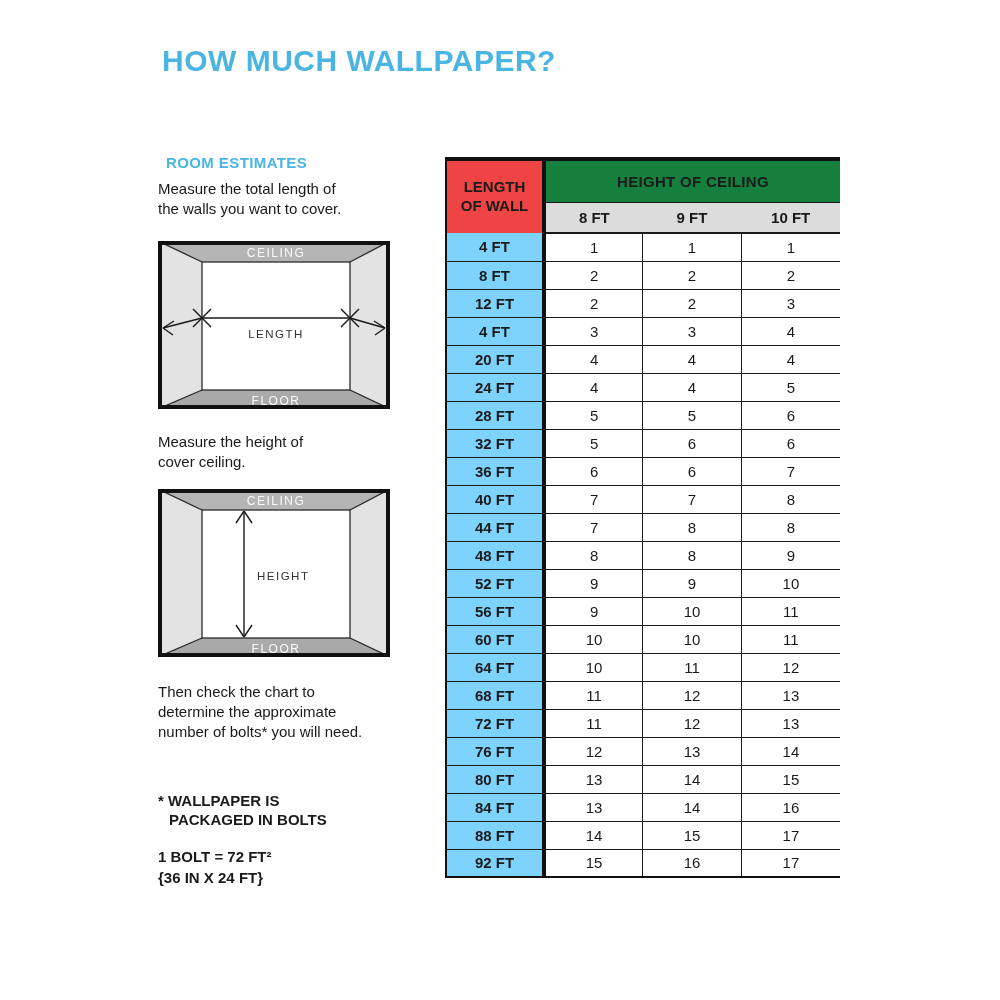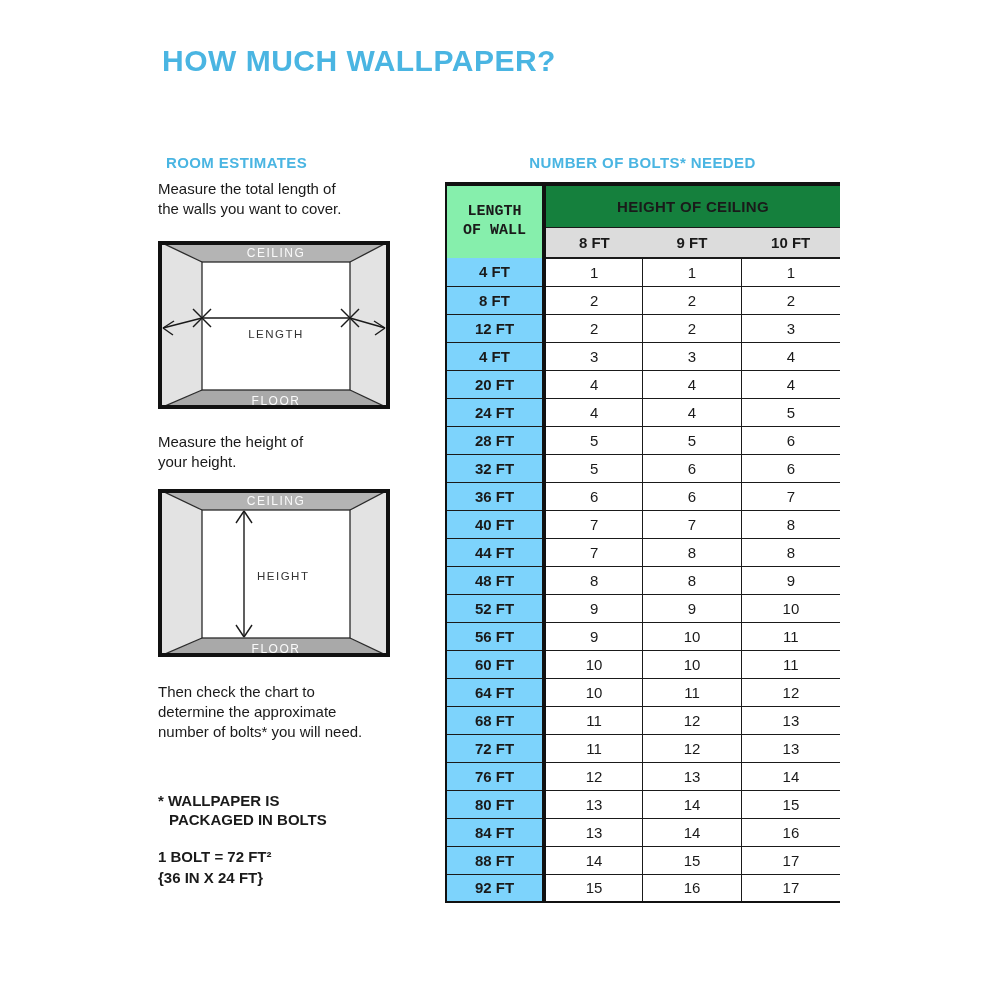--- a/index.html
+++ b/index.html
@@ -80,26 +80,25 @@
   }
   .bolts-table th, .bolts-table td {
     font-size: 15px;
     text-align: center;
     vertical-align: middle;
     padding: 0;
     color: #1a1a1a;
   }
   .bolts-table .rowhead {
     width: 98px;
-    background: #86efac;
+    background: #ef4444;
     font-weight: bold;
     line-height: 1.25;
     border-right: 4px solid #111;
     padding: 0 8px;
-    font-family: Liberation Mono, monospace;
   }
   .bolts-table .colgroup {
     height: 43px;
     background: #15803d;
     font-weight: bold;
     letter-spacing: 0.3px;
     border-bottom: 1.5px solid #1a1a1a;
   }
   .bolts-table .subhead th {
     height: 31px;
@@ -166,21 +165,21 @@
         <line x1="183" y1="68" x2="201" y2="86"></line>
         <line x1="183" y1="86" x2="201" y2="68"></line>
       </g>
       <text x="118" y="16" text-anchor="middle" class="wall-label">CEILING</text>
       <text x="118" y="164" text-anchor="middle" class="wall-label">FLOOR</text>
       <text x="118" y="97" text-anchor="middle" class="measure-label">LENGTH</text>
       <rect x="2" y="2" width="228" height="164" fill="none" stroke="#111111" stroke-width="4"></rect>
     </svg>
 
     <p class="step step-2">Measure the height of
-your height.</p>
+cover ceiling.</p>
 
     <svg class="diagram diagram-2" width="232" height="168" viewBox="0 0 232 168">
       <rect x="0" y="0" width="232" height="168" fill="#ffffff"></rect>
       <polygon points="0,0 232,0 192,21 44,21" fill="#b4b4b4"></polygon>
       <polygon points="0,168 44,149 192,149 232,168" fill="#a9a9a9"></polygon>
       <polygon points="0,0 44,21 44,149 0,168" fill="#e3e3e3"></polygon>
       <polygon points="232,0 192,21 192,149 232,168" fill="#e3e3e3"></polygon>
       <rect x="44" y="21" width="148" height="128" fill="#ffffff" stroke="#2a2a2a" stroke-width="1.3"></rect>
       <g stroke="#2a2a2a" stroke-width="1.3">
         <line x1="0" y1="0" x2="44" y2="21"></line>
@@ -206,21 +205,20 @@
 number of bolts* you will need.</p>
 
     <p class="footnote"><span class="footnote-line1">* WALLPAPER IS</span><br>
       <span class="footnote-line2">PACKAGED IN BOLTS</span></p>
 
     <p class="bolt-info"><span>1 BOLT = 72 FT²</span><br>
       <span>{36 IN X 24 FT}</span></p>
   </div>
 
   <div class="right-col">
-    <h2 class="section-heading">NUMBER OF BOLTS* NEEDED</h2>
 
     <table class="bolts-table">
       <thead>
         <tr>
           <th class="rowhead" rowspan="2">LENGTH OF WALL</th>
           <th class="colgroup" colspan="3">HEIGHT OF CEILING</th>
         </tr>
         <tr class="subhead">
           <th>8 FT</th>
           <th>9 FT</th>

